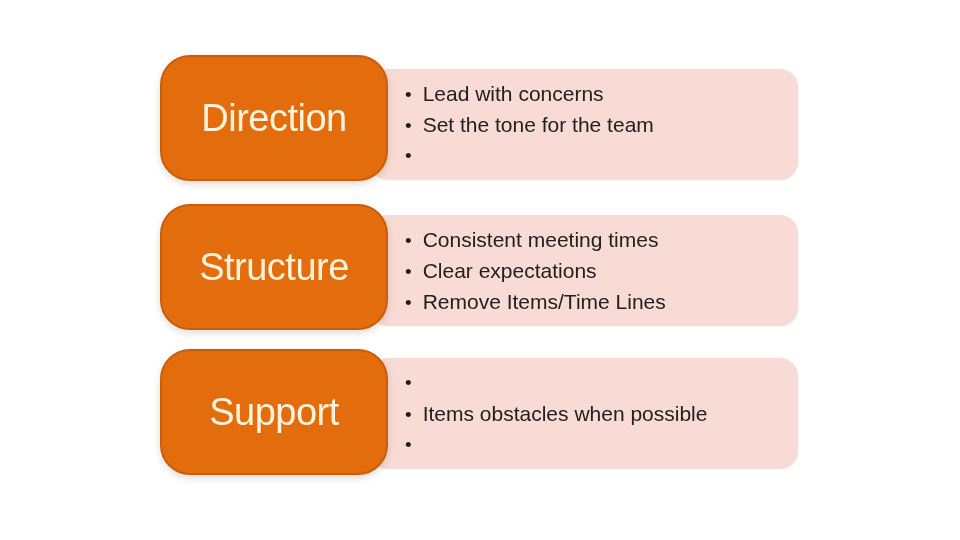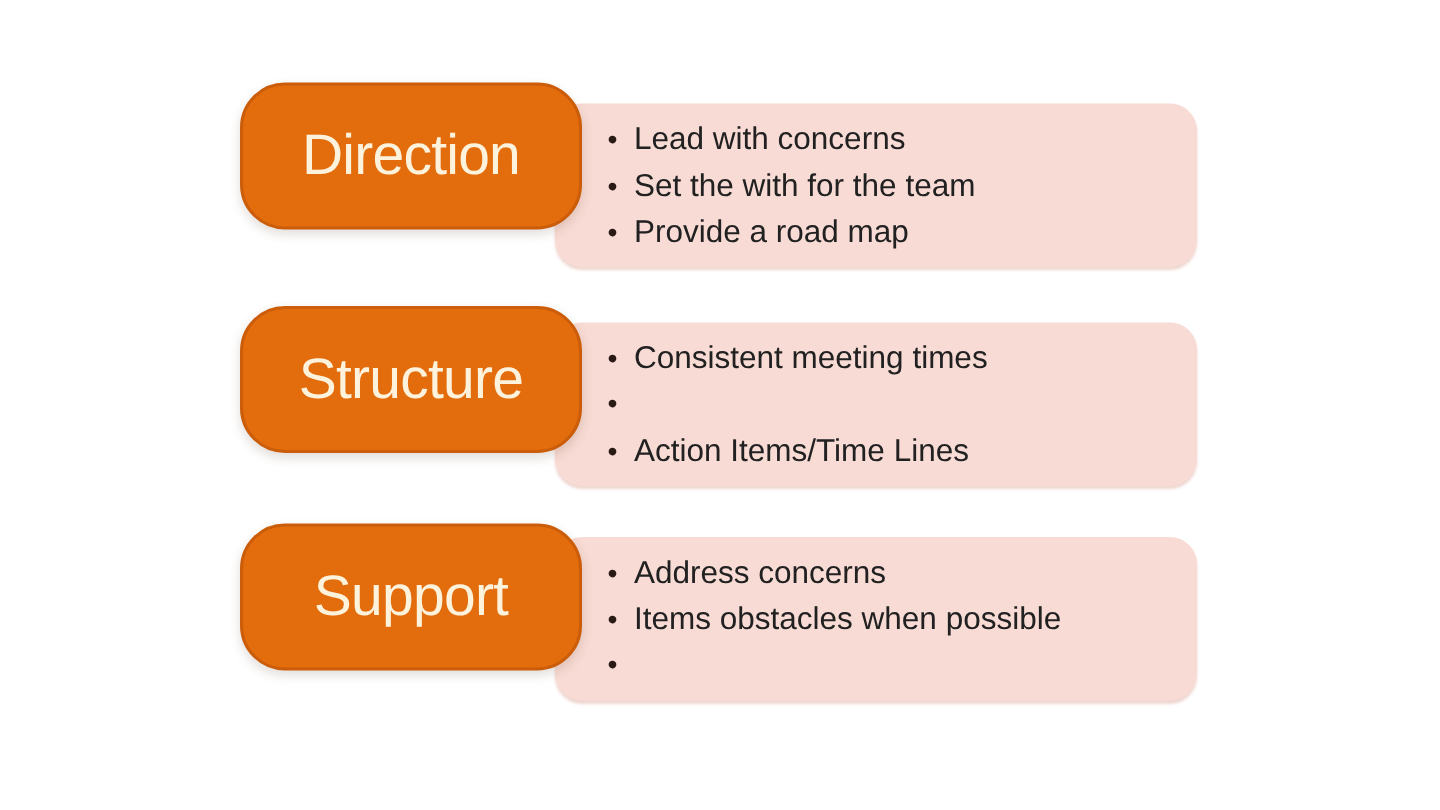--- a/index.html
+++ b/index.html
@@ -49,21 +49,21 @@
     font-size: 19px;
     margin-right: 11px;
     color: #2a1a16;
   }
 
   
   .box {
     position: absolute;
     left: 160px;
     width: 228px;
-    height: 98px;
+    height: 126px;
     background: #e36c0c;
     border: 2px solid #cb5d0a;
     box-sizing: border-box;
     border-radius: 30px;
     z-index: 2;
     display: flex;
     align-items: center;
     justify-content: center;
     box-shadow: 0 3px 7px rgba(90,60,40,0.18);
   }
@@ -88,60 +88,59 @@
 
   <div class="row row1">
     <div class="panel">
       <div class="bullets">
         <div class="bullet">
           <span class="marker">•</span>
           <span>Lead with concerns</span>
         </div>
         <div class="bullet">
           <span class="marker">•</span>
-          <span>Set the with for the team</span>
+          <span>Set the tone for the team</span>
         </div>
         <div class="bullet">
           <span class="marker">•</span>
-          <span>Provide a road map</span>
         </div>
       </div>
     </div>
     <div class="box">
       <span class="box-label">Direction</span>
     </div>
   </div>
 
   <div class="row row2">
     <div class="panel">
       <div class="bullets">
         <div class="bullet">
           <span class="marker">•</span>
           <span>Consistent meeting times</span>
         </div>
         <div class="bullet">
           <span class="marker">•</span>
+          <span>Clear expectations</span>
         </div>
         <div class="bullet">
           <span class="marker">•</span>
-          <span>Action Items/Time Lines</span>
+          <span>Remove Items/Time Lines</span>
         </div>
       </div>
     </div>
     <div class="box">
       <span class="box-label">Structure</span>
     </div>
   </div>
 
   <div class="row row3">
     <div class="panel">
       <div class="bullets">
         <div class="bullet">
           <span class="marker">•</span>
-          <span>Address concerns</span>
         </div>
         <div class="bullet">
           <span class="marker">•</span>
           <span>Items obstacles when possible</span>
         </div>
         <div class="bullet">
           <span class="marker">•</span>
         </div>
       </div>
     </div>

